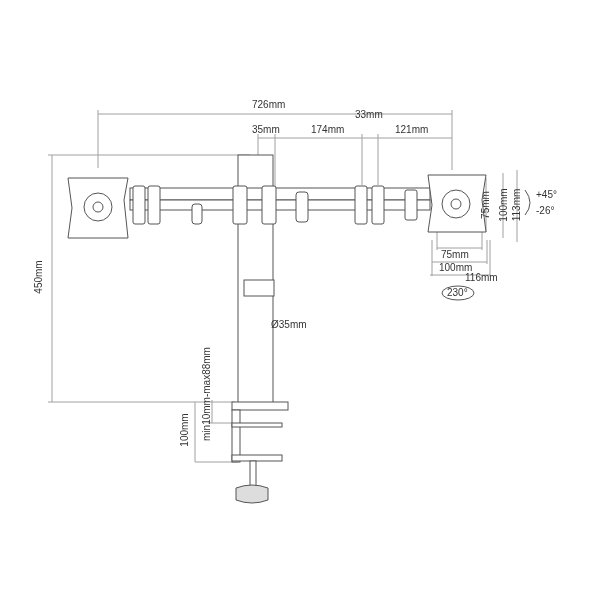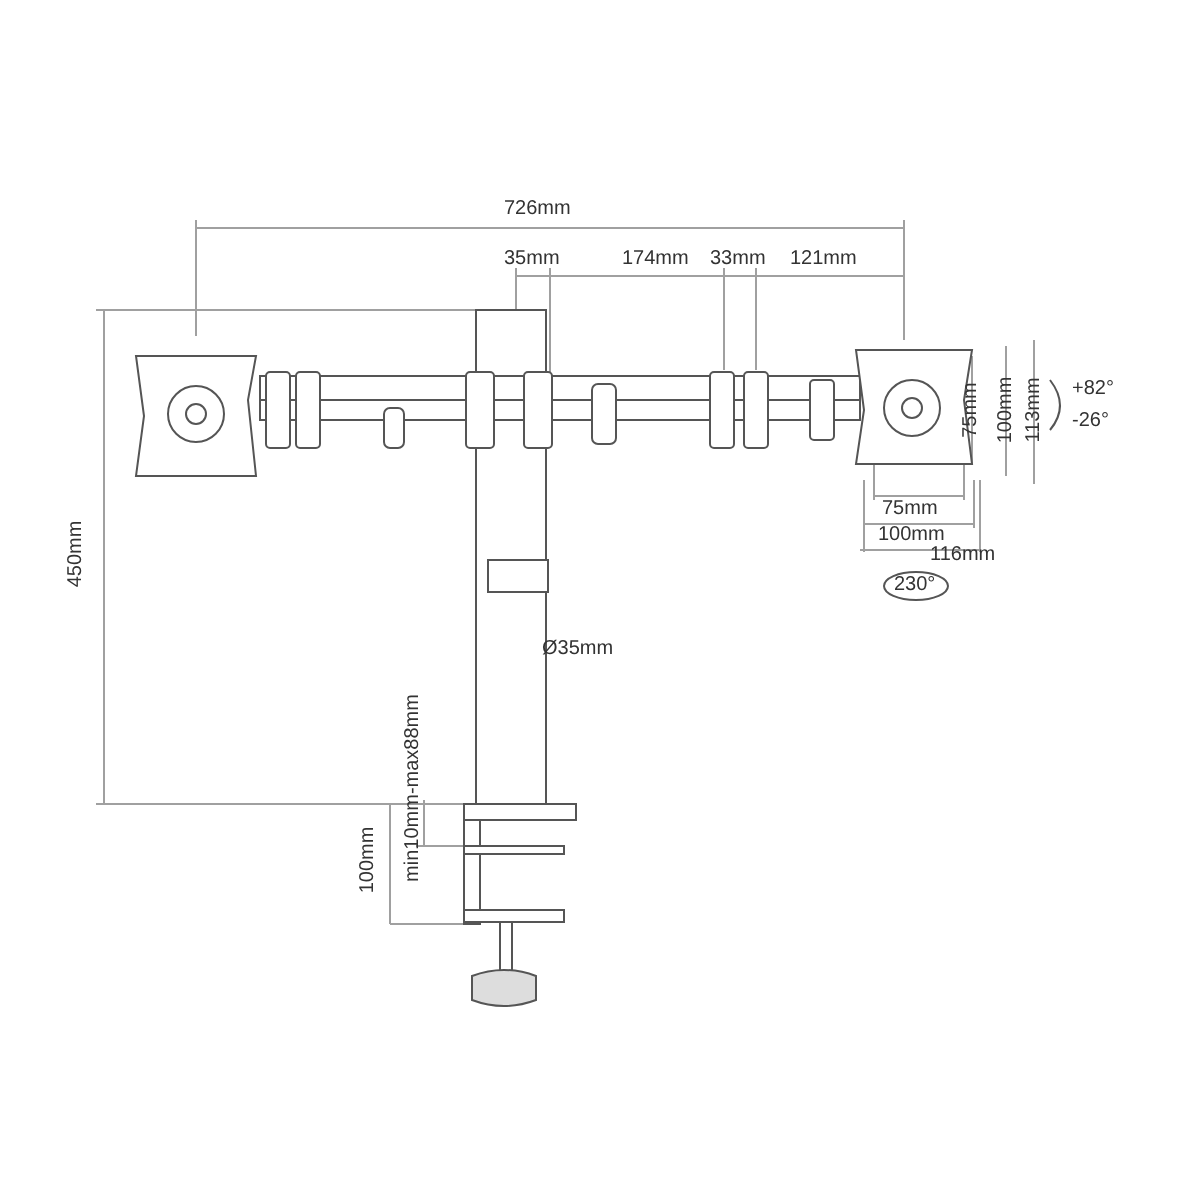--- a/index.html
+++ b/index.html
@@ -86,28 +86,28 @@
 
     <g stroke="#555555" stroke-width="1" fill="none">
       <path d="M525 190 Q535 203 525 215"></path>
       <ellipse cx="458" cy="293" rx="16" ry="7"></ellipse>
     </g>
   </svg>
 
   <span class="lbl" style="left:252px;top:100px">726mm</span>
   <span class="lbl" style="left:252px;top:125px">35mm</span>
   <span class="lbl" style="left:311px;top:125px">174mm</span>
-  <span class="lbl" style="left:355px;top:125px">33mm</span>
+  <span class="lbl" style="left:355px;top:110px">33mm</span>
   <span class="lbl" style="left:395px;top:125px">121mm</span>
   <span class="vlbl" style="left:22px;top:272px">450mm</span>
   <span class="lbl" style="left:271px;top:320px">Ø35mm</span>
   <span class="vlbl" style="left:168px;top:425px">100mm</span>
   <span class="vlbl" style="left:160px;top:389px">min10mm-max88mm</span>
   <span class="vlbl" style="left:472px;top:200px">75mm</span>
   <span class="vlbl" style="left:487px;top:200px">100mm</span>
   <span class="vlbl" style="left:501px;top:200px">113mm</span>
   <span class="lbl" style="left:441px;top:250px">75mm</span>
   <span class="lbl" style="left:439px;top:263px">100mm</span>
   <span class="lbl" style="left:465px;top:273px">116mm</span>
-  <span class="lbl" style="left:536px;top:190px">+82°</span>
+  <span class="lbl" style="left:536px;top:190px">+45°</span>
   <span class="lbl" style="left:536px;top:206px">-26°</span>
   <span class="lbl" style="left:447px;top:288px">230°</span>
 </div>
 
 </body></html>

